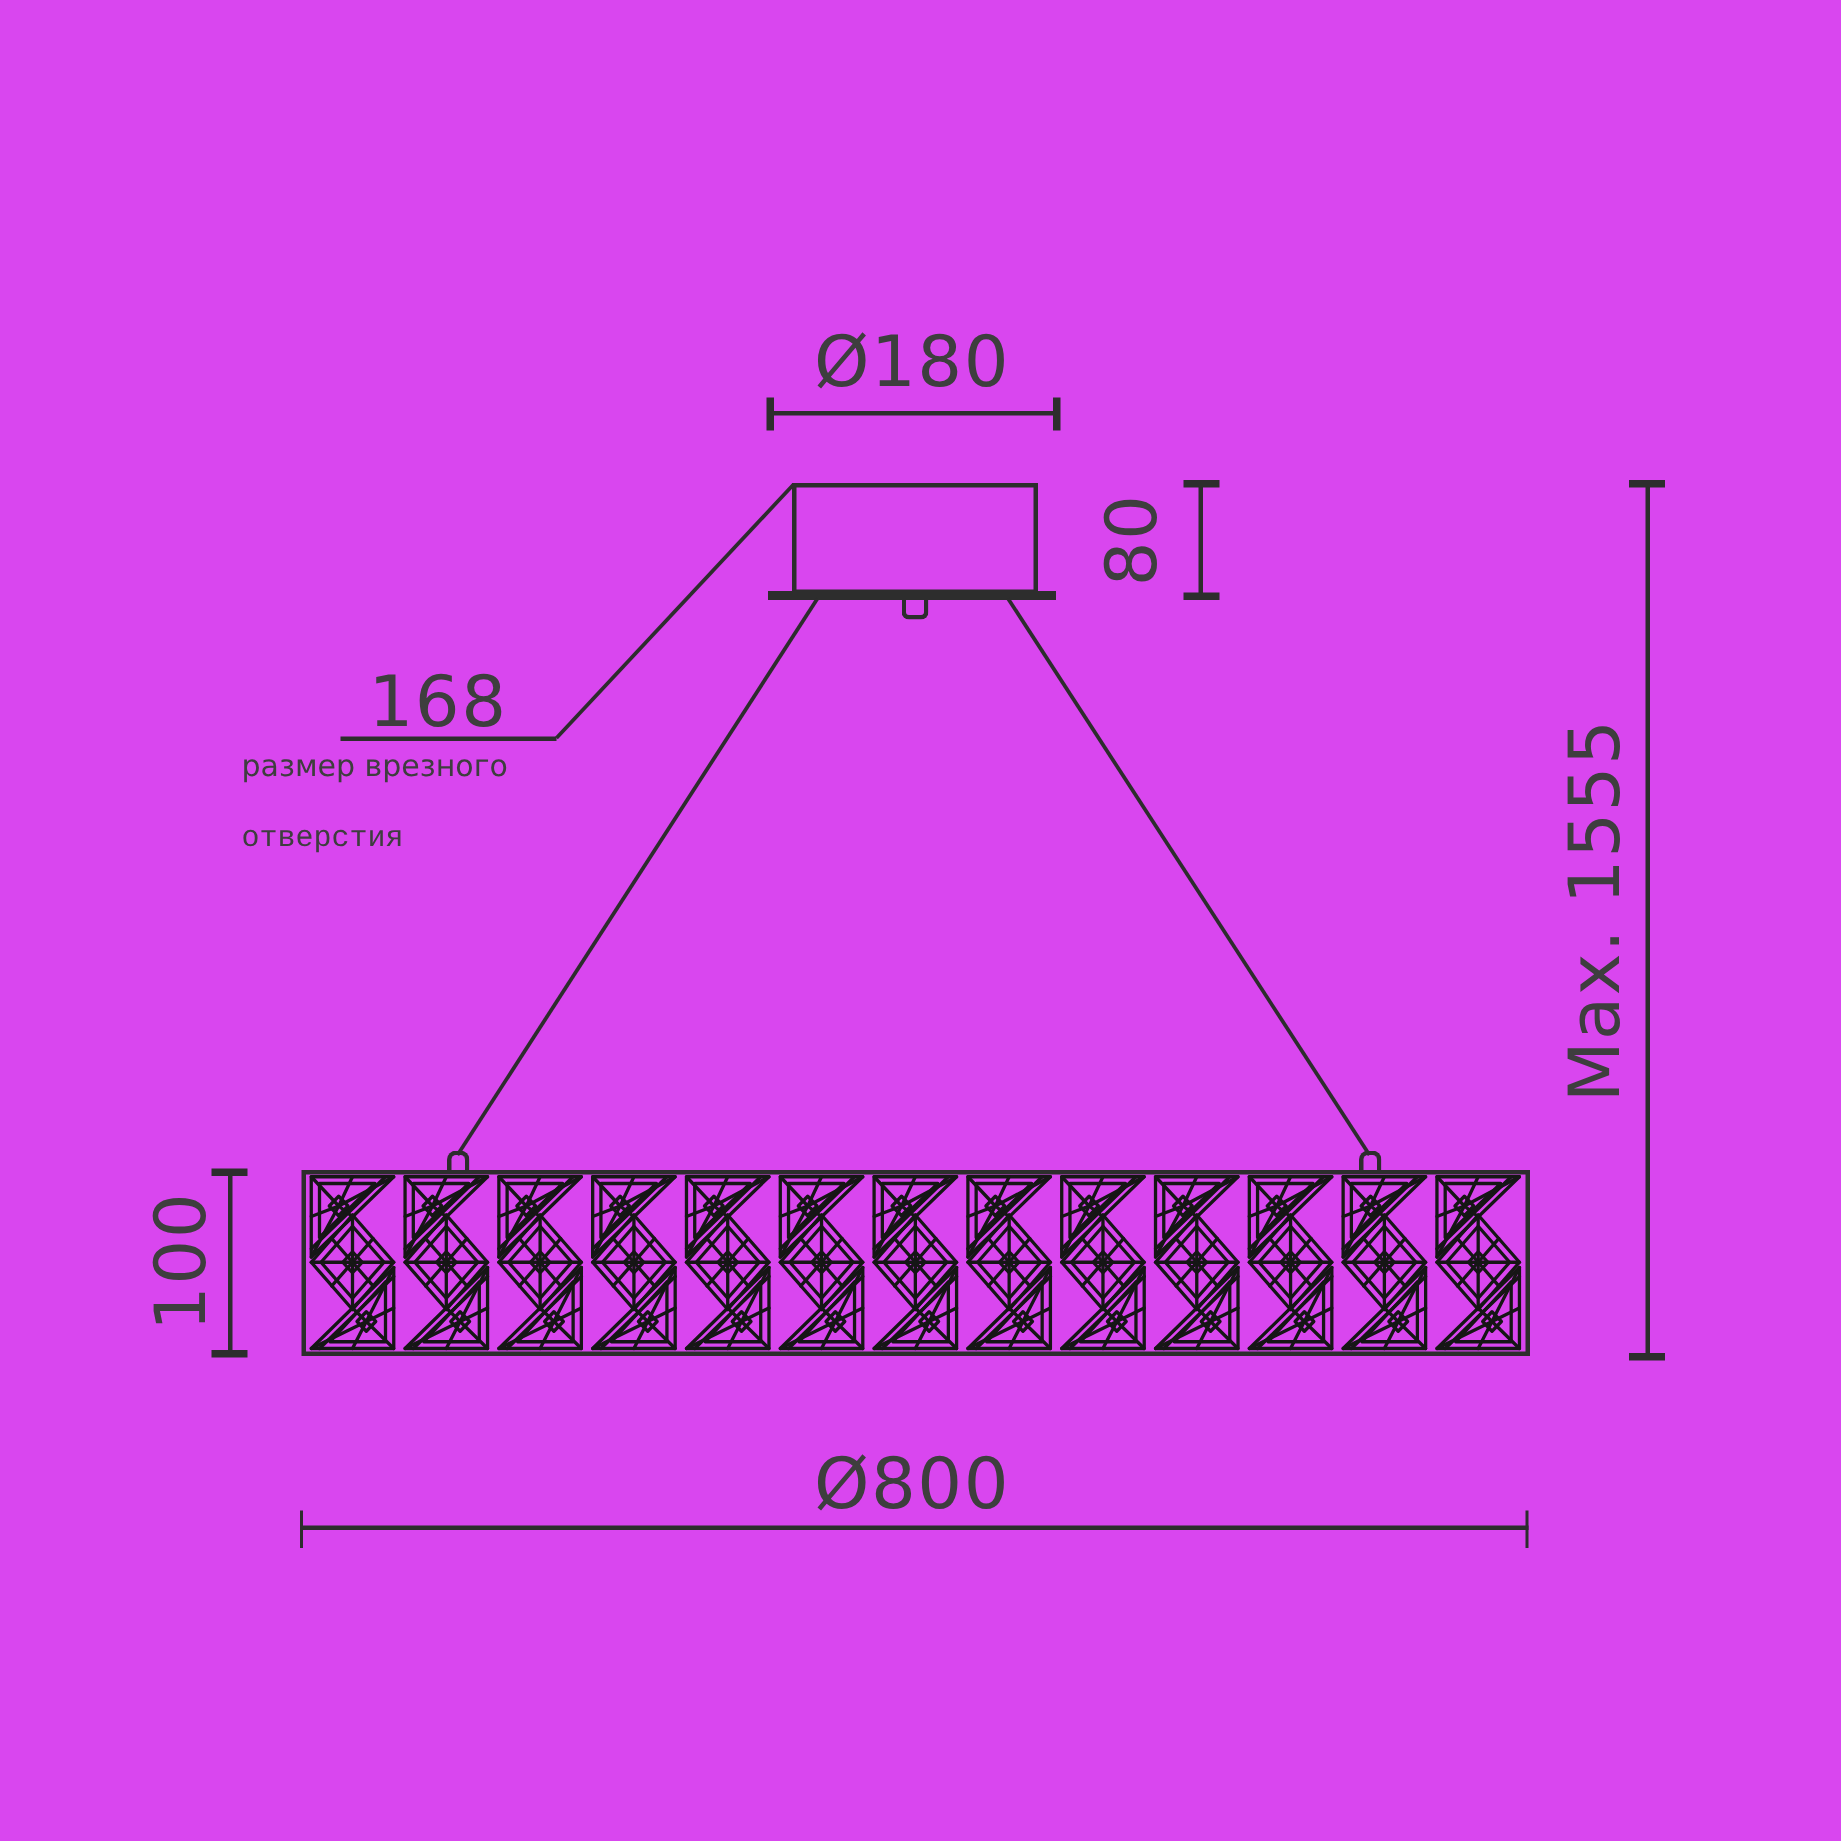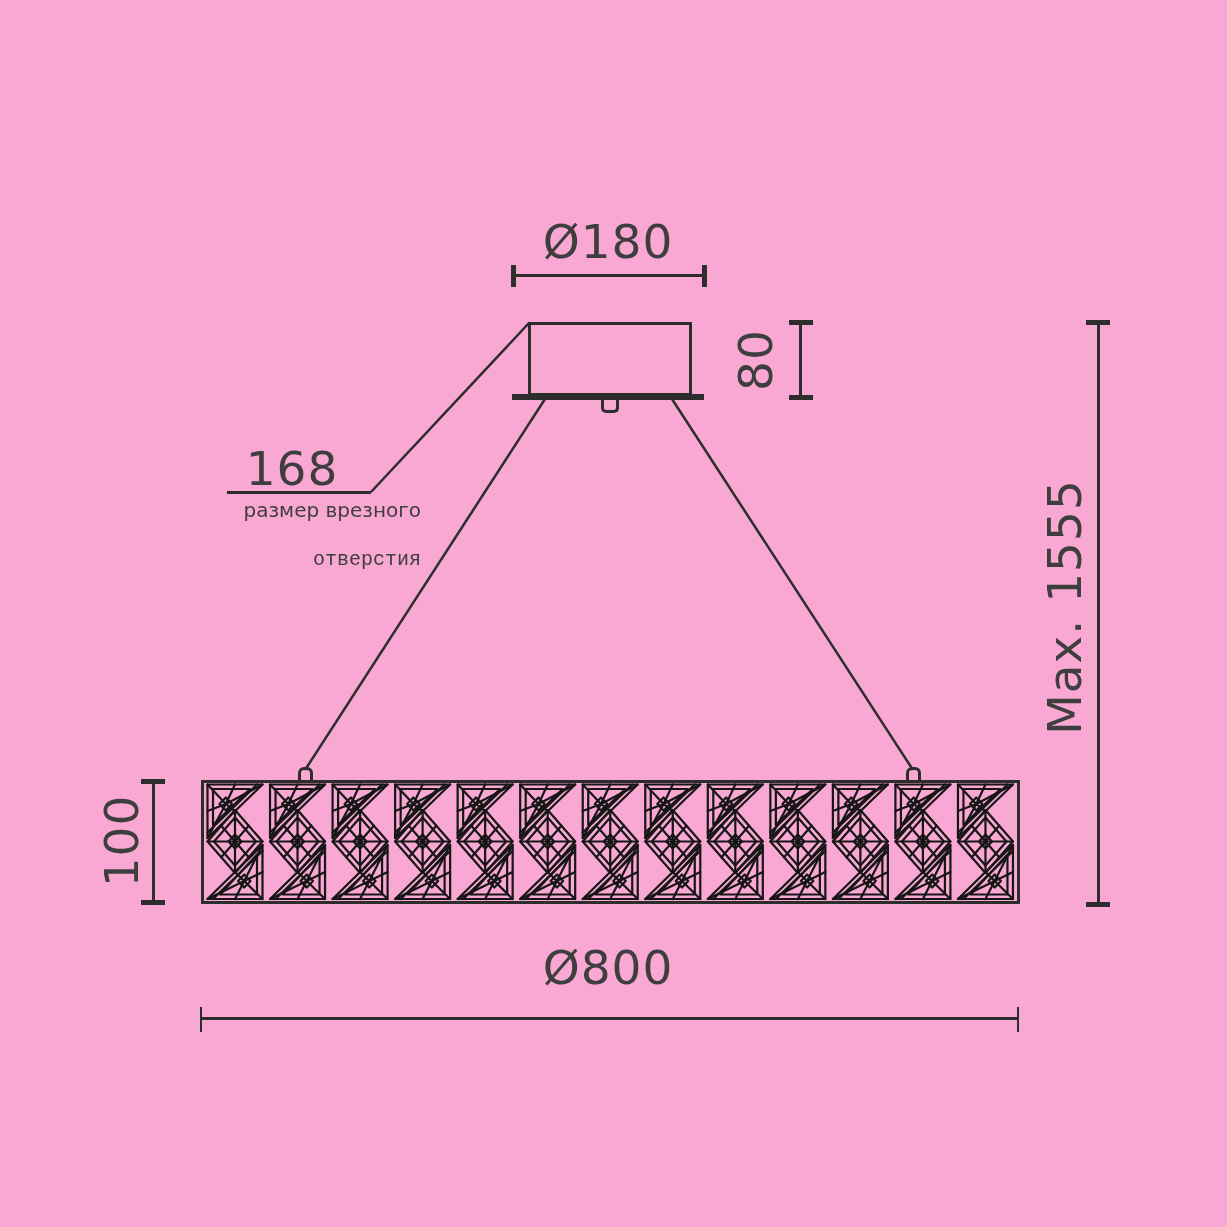--- a/index.html
+++ b/index.html
@@ -1,39 +1,39 @@
 <!DOCTYPE html>
 <html><head>
 <meta charset="utf-8">
 <style>
   html,body{margin:0;padding:0;}
   .stage{
     position:relative;
     width:1227px;height:1227px;
-    background:#f9a8d4;
+    background:#d946ef;
     font-family:"DejaVu Sans", sans-serif;
     overflow:hidden;
   }
   .dim-label{
     position:absolute;
     color:#3e3e3e;
     font-size:47px;
     letter-spacing:1px;
     text-align:center;
     white-space:nowrap;
   }
   .dim-label.rot{
     transform:translate(-50%,-50%) rotate(-90deg);
   }
   .caption{
     position:absolute;
     color:#3e3e3e;
     font-size:20px;
     line-height:23px;
-    text-align:right;
+    text-align:left;
     white-space:nowrap;
   }
   .hline,.vline,.tick{
     position:absolute;
     background:#2d2d2d;
   }
   .rect-outline{
     position:absolute;
     border:3px solid #2d2d2d;
     box-sizing:border-box;
@@ -152,18 +152,18 @@
   <div class="vline" style="left:152px;top:781px;width:3px;height:122px;"></div>
   <div class="tick" style="left:141px;top:779px;width:24px;height:5px;"></div>
   <div class="tick" style="left:141px;top:900px;width:24px;height:5px;"></div>
   <div class="dim-label rot" style="left:121px;top:841px;">100</div>
 
   <div class="vline" style="left:1097px;top:322px;width:3px;height:583px;"></div>
   <div class="tick" style="left:1086px;top:320px;width:24px;height:5px;"></div>
   <div class="tick" style="left:1086px;top:902px;width:24px;height:5px;"></div>
   <div class="dim-label rot" style="left:1064px;top:607px;">Max. 1555</div>
 
-  <div class="dim-label" style="left:458px;top:940px;width:300px;text-align:center;">Ø800</div>
+  <div class="dim-label" style="left:458px;top:962px;width:300px;text-align:center;">Ø800</div>
   <div class="hline" style="left:201px;top:1017px;width:818px;height:3px;"></div>
   <div class="tick" style="left:200px;top:1007px;width:2px;height:25px;"></div>
   <div class="tick" style="left:1017px;top:1007px;width:2px;height:25px;"></div>
 
 </div>
 
 </body></html>

